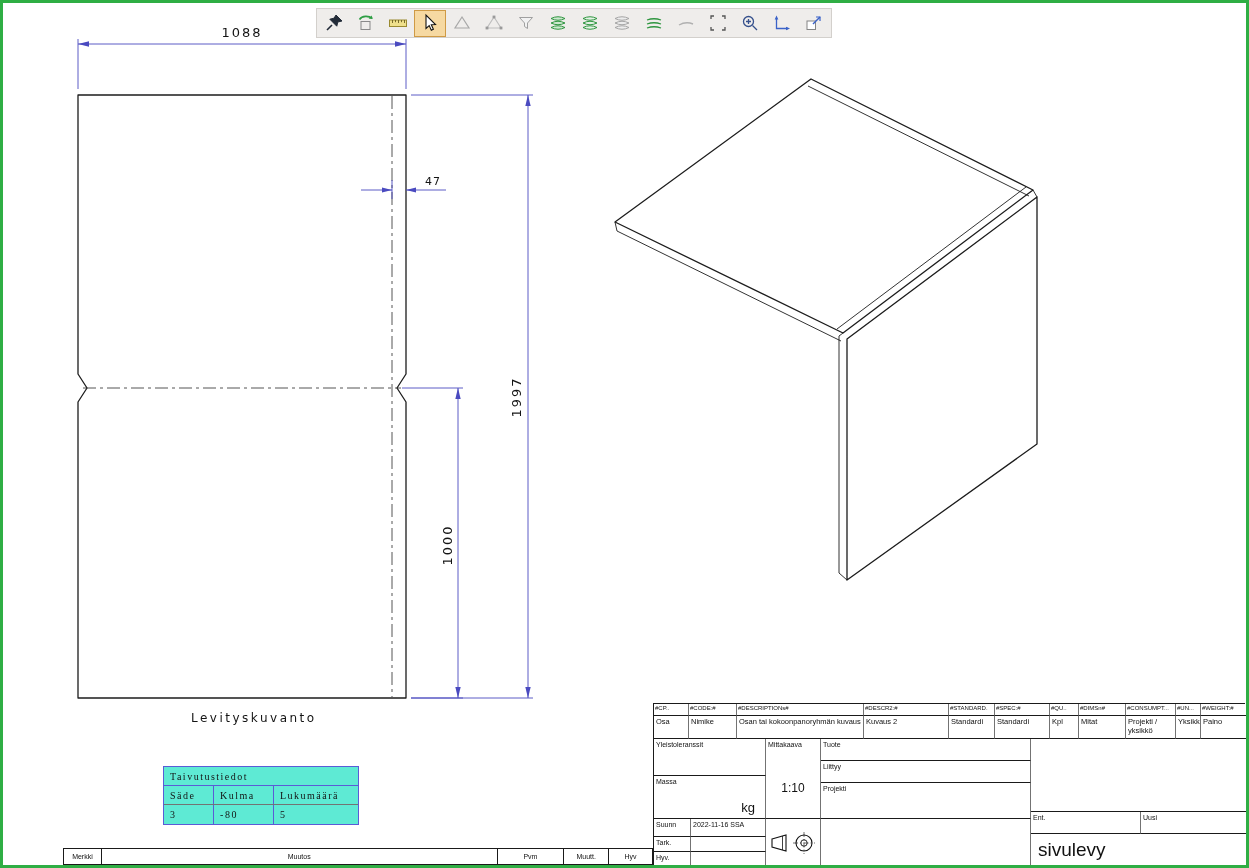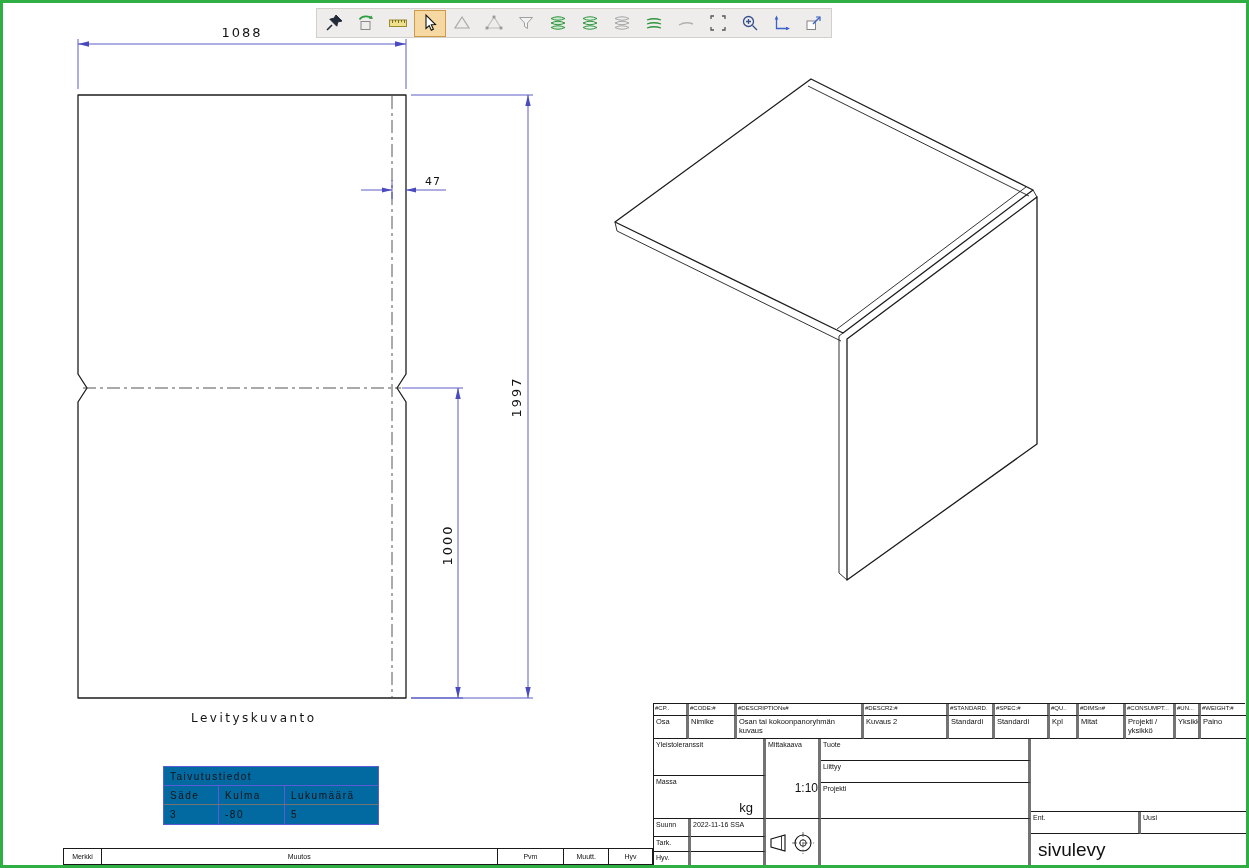--- a/index.html
+++ b/index.html
@@ -13,36 +13,36 @@
   .arr{fill:#4a4ac0;stroke:none}
   .dimtext{font-family:"DejaVu Sans",sans-serif;font-size:13px;fill:#141414;letter-spacing:2px}
   .dimsmall{font-family:"DejaVu Sans",sans-serif;font-size:11px;fill:#141414;letter-spacing:1px}
   .labeltext{font-family:"DejaVu Sans",sans-serif;font-size:12px;fill:#141414;letter-spacing:2.5px}
 
   .toolbar{position:absolute;left:313px;top:5px;height:30px;display:flex;align-items:center;background:#efedeb;border:1px solid #d3d0cc;padding:1px;gap:0}
   .tbtn{width:32px;height:27px;display:flex;align-items:center;justify-content:center;border:1px solid transparent}
   .tbtn svg{width:20px;height:20px;display:block}
   .tbtn.active{background:#f6d9a2;border:1px solid #cf9a45}
 
-  .bendtbl{position:absolute;left:160px;top:763px;width:216px;border:1px solid #5b5bd6;background:#0369a1;color:#141414;font-family:Liberation Sans, sans-serif}
+  .bendtbl{position:absolute;left:160px;top:763px;width:196px;border:1px solid #5b5bd6;background:#5eead4;color:#141414;font-family:Liberation Serif, serif}
   .bt-title{height:19px;line-height:19px;padding-left:6px;font-size:10px;letter-spacing:1.5px;border-bottom:1px solid #5b5bd6}
   .bt-row{display:flex;height:19px;line-height:19px}
   .bt-row.hdr{border-bottom:1px solid #737373}
   .bt-cell{font-size:10px;letter-spacing:1.5px;padding-left:6px;border-right:1px solid #5b5bd6;overflow:hidden}
   .bt-cell:last-child{border-right:none}
   .c1{width:55px}.c2{width:66px}.c3{width:93px}
 
   .tb{position:absolute;left:650px;top:700px;width:592px;height:162px;border:1px solid #1a1a1a;background:#fff;font-family:"Liberation Sans",sans-serif;color:#111}
-  .cell{position:absolute;border-right:3px solid #737373;border-bottom:1px solid #1a1a1a;overflow:hidden;background:#fff}
+  .cell{position:absolute;border-right:1px solid #737373;border-bottom:1px solid #1a1a1a;overflow:hidden;background:#fff}
   .noR{border-right:none}.noB{border-bottom:none}
   .code{font-size:6px;line-height:1.15;padding:1px 1px;white-space:nowrap}
   .lbl{font-size:7.5px;line-height:1.15;padding:2px 2px}
   .tiny{font-size:7px;line-height:1.2;padding:2px 2px}
   .kg{position:absolute;right:10px;bottom:2px;font-size:13px}
-  .scaleval{position:absolute;left:0;right:0;top:42px;text-align:right;font-size:12px}
+  .scaleval{position:absolute;left:0;right:0;top:42px;text-align:center;font-size:12px}
   .partname{font-size:19px;line-height:31px;padding-left:7px}
   .symwrap{display:flex;align-items:center;justify-content:center;height:100%}
 
   .revstrip{position:absolute;left:60px;top:845px;width:590px;height:17px;border:1px solid #1a1a1a;display:flex;background:#fff}
   .revcell{border-right:1px solid #1a1a1a;font-size:7px;display:flex;align-items:center;justify-content:center;color:#111;overflow:hidden}
   .revcell:last-child{border-right:none}
 </style>
 </head>
 <body>
 

